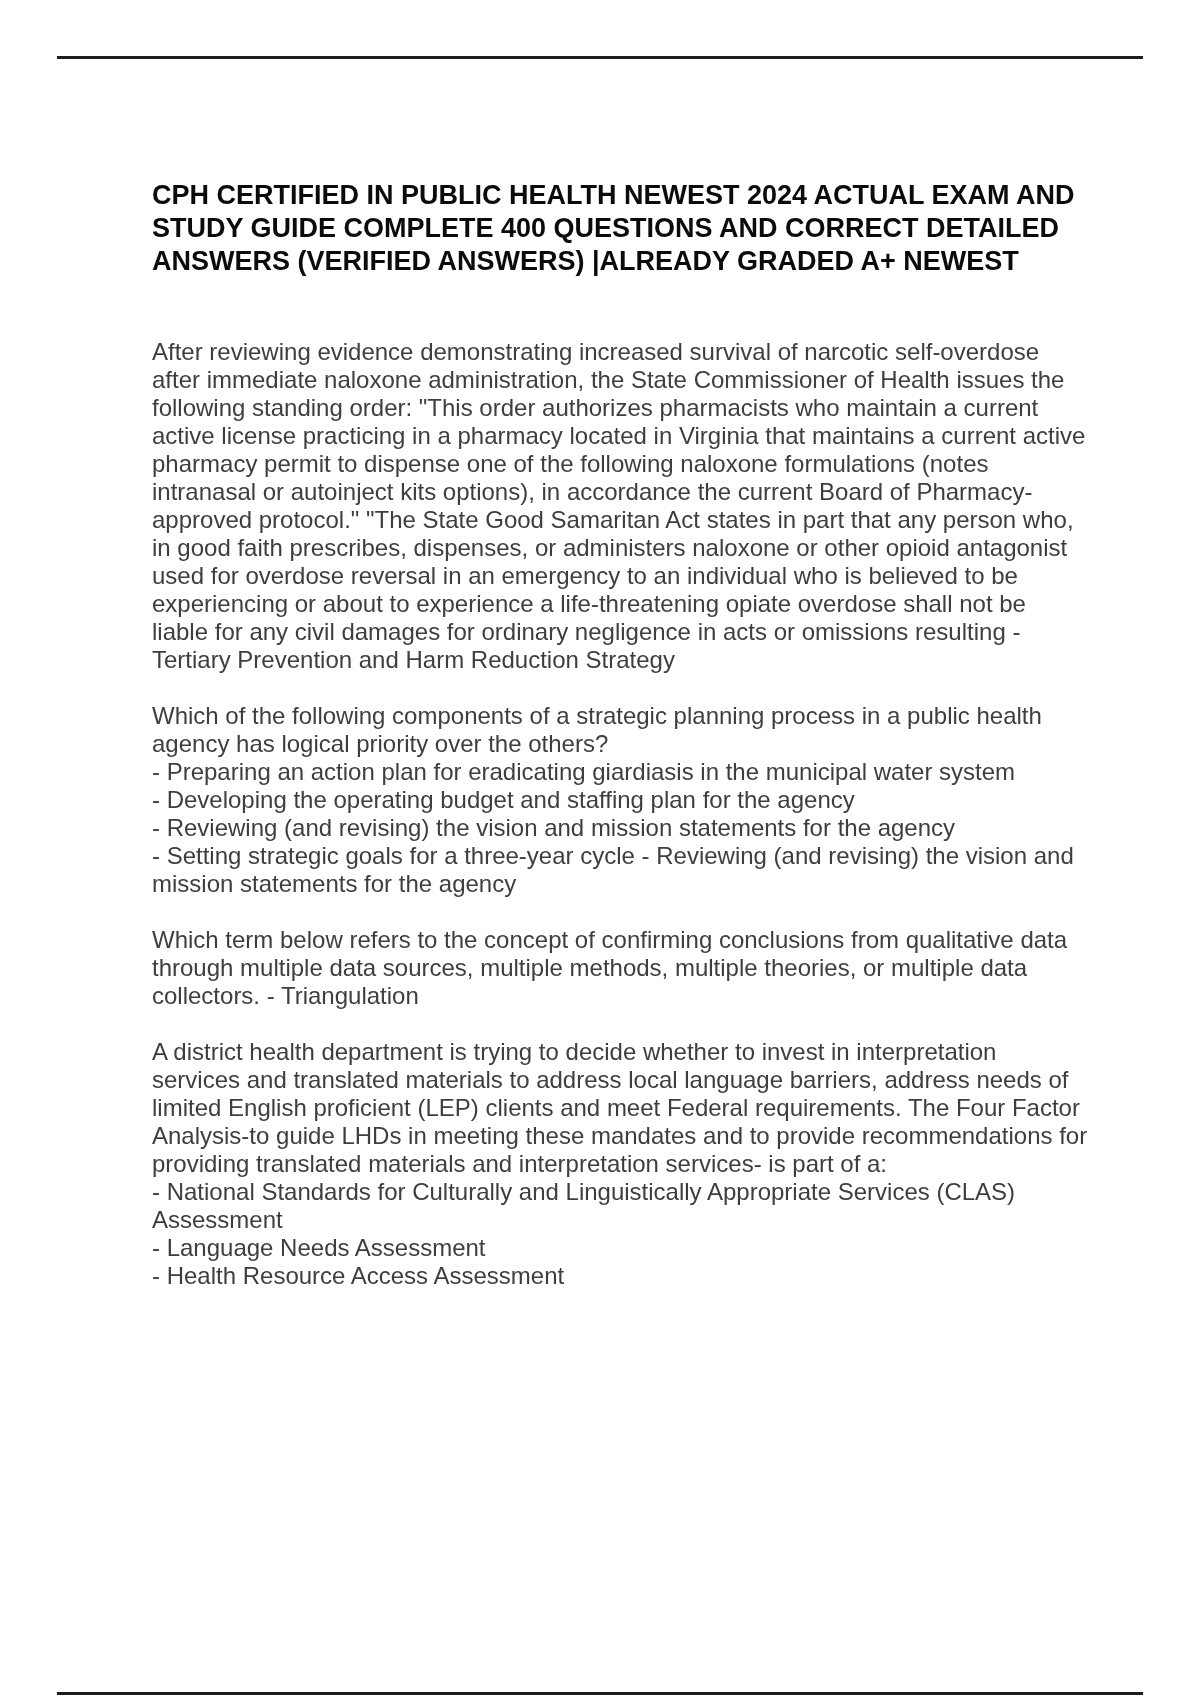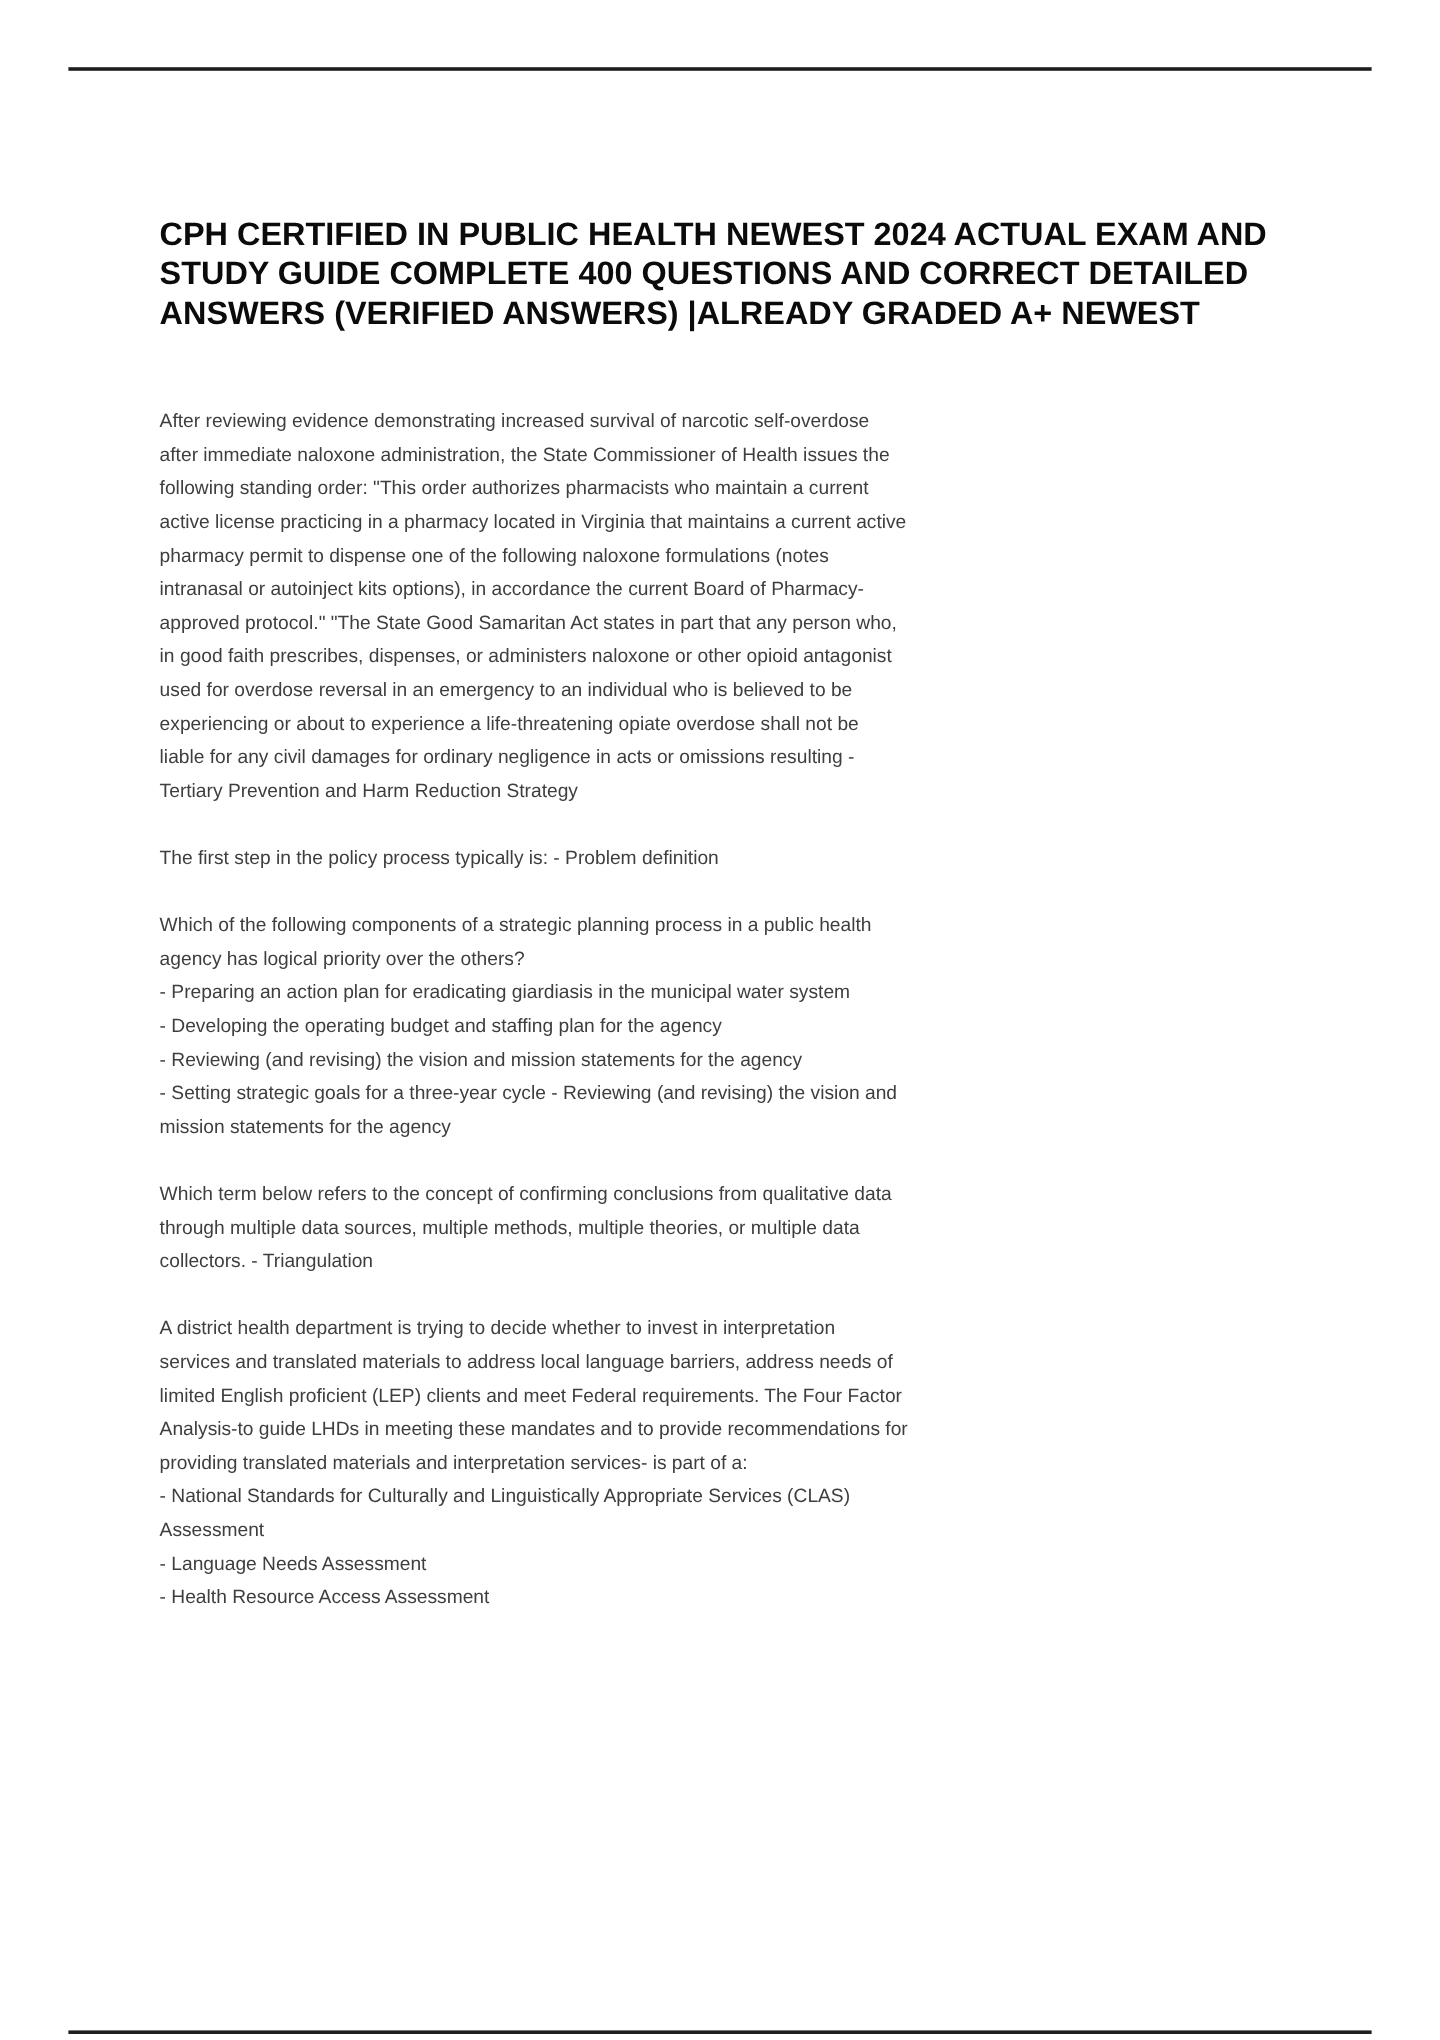--- a/index.html
+++ b/index.html
@@ -19,35 +19,35 @@
     position: absolute;
     left: 57px;
     width: 1086px;
     height: 3px;
     background: #1e1e1e;
   }
   .rule-top { top: 56px; }
   .rule-bottom { top: 1692px; }
   .content {
     position: absolute;
-    left: 133px;
+    left: 152px;
     top: 179px;
     width: 1000px;
   }
   .doc-title {
     margin: 0 0 60px 0;
     font-size: 27px;
     font-weight: bold;
     line-height: 33px;
     color: #0b0b0b;
     white-space: pre-line;
   }
   .para {
     margin: 0 0 28px 0;
-    font-size: 16px;
+    font-size: 24px;
     font-weight: normal;
     line-height: 28px;
     color: #3e3e3e;
     white-space: pre-line;
   }
 </style>
 </head>
 <body>
 
 <div class="page">
@@ -64,21 +64,20 @@
 active license practicing in a pharmacy located in Virginia that maintains a current active
 pharmacy permit to dispense one of the following naloxone formulations (notes
 intranasal or autoinject kits options), in accordance the current Board of Pharmacy-
 approved protocol." "The State Good Samaritan Act states in part that any person who,
 in good faith prescribes, dispenses, or administers naloxone or other opioid antagonist
 used for overdose reversal in an emergency to an individual who is believed to be
 experiencing or about to experience a life-threatening opiate overdose shall not be
 liable for any civil damages for ordinary negligence in acts or omissions resulting -
 Tertiary Prevention and Harm Reduction Strategy</p>
 
-    <p class="para">The first step in the policy process typically is: - Problem definition</p>
 
     <p class="para">Which of the following components of a strategic planning process in a public health
 agency has logical priority over the others?
 - Preparing an action plan for eradicating giardiasis in the municipal water system
 - Developing the operating budget and staffing plan for the agency
 - Reviewing (and revising) the vision and mission statements for the agency
 - Setting strategic goals for a three-year cycle - Reviewing (and revising) the vision and
 mission statements for the agency</p>
 
     <p class="para">Which term below refers to the concept of confirming conclusions from qualitative data

